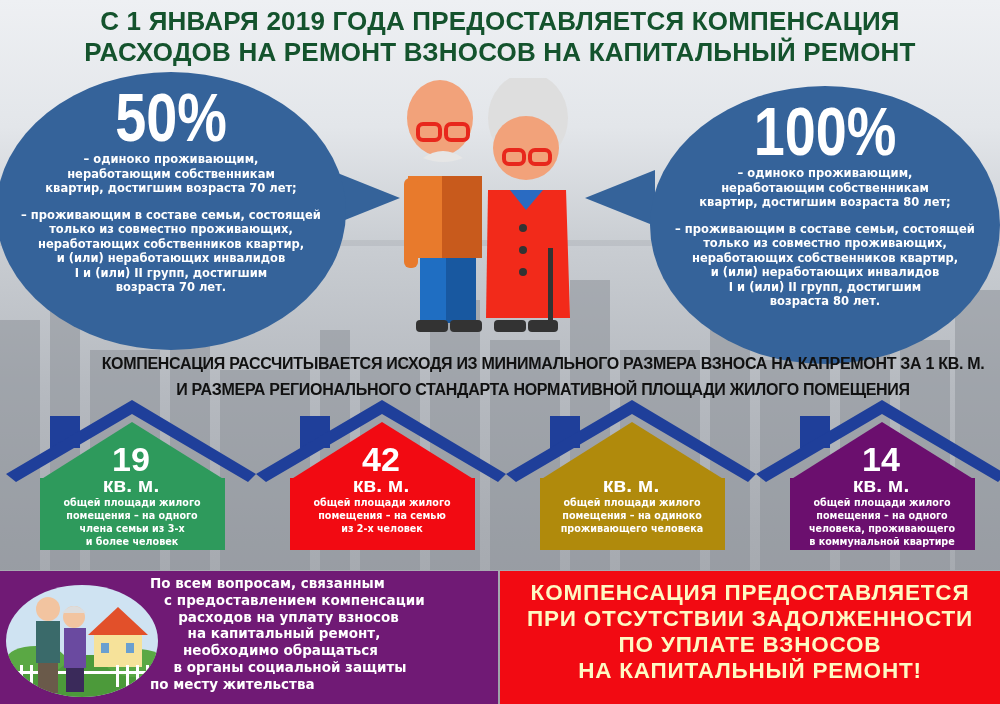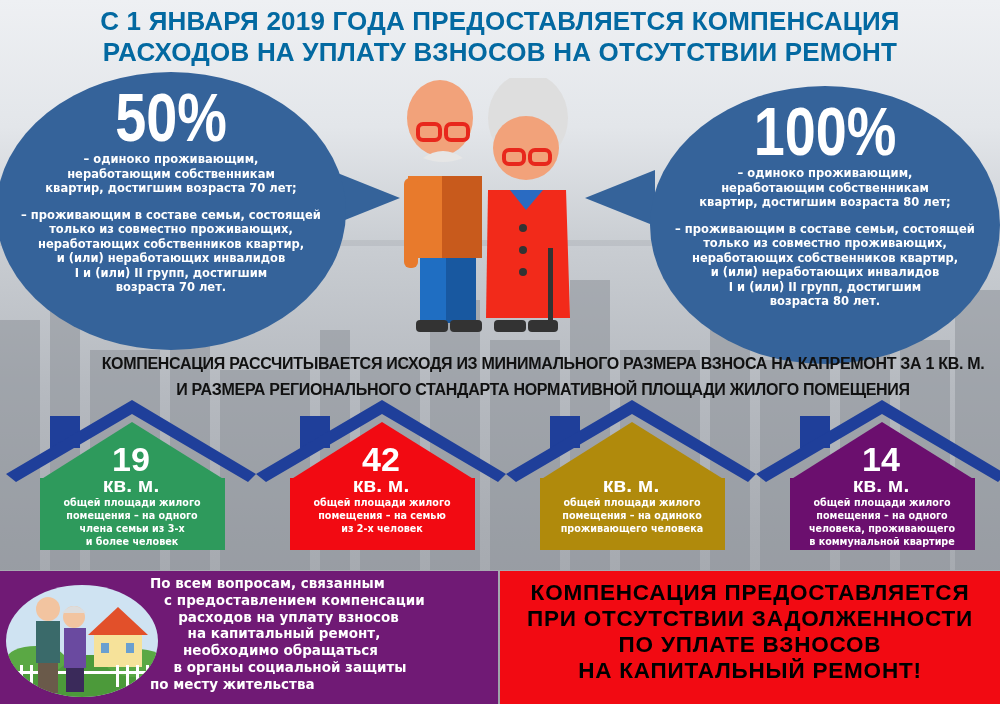--- a/index.html
+++ b/index.html
@@ -1,37 +1,37 @@
 <!DOCTYPE html>
 <html><head>
 <meta charset="utf-8">
 <style>
   html,body{margin:0;padding:0;}
   body{width:1000px;height:704px;position:relative;overflow:hidden;
     font-family:"DejaVu Sans","Liberation Sans",sans-serif;
     background:linear-gradient(180deg,#eef0f3 0%,#e3e6ea 18%,#c9cdd2 35%,#b6bac0 55%,#a9adb3 75%,#9ea2a8 100%);}
   .city{position:absolute;left:0;top:150px;width:1000px;height:420px;opacity:.55;}
-  .title{position:absolute;left:0;top:6px;width:1000px;text-align:center;color:#0369a1;
+  .title{position:absolute;left:0;top:6px;width:1000px;text-align:center;color:#14532d;
     font-family:"Liberation Sans",sans-serif;font-weight:bold;font-size:26px;line-height:31px;letter-spacing:.2px;}
   .bubble{position:absolute;background:#35639a;border-radius:50%;color:#fff;text-align:center;}
   .bubble .pct{font-family:"Liberation Sans",sans-serif;font-weight:bold;font-size:68px;line-height:66px;transform:scaleX(.82);display:block;}
   .bubble .txt{font-size:11.5px;line-height:14.5px;font-weight:bold;white-space:pre-line;}
   .tail{position:absolute;width:0;height:0;}
   .sub{position:absolute;left:0;top:351px;width:1000px;text-align:center;color:#111;
     font-family:"Liberation Sans",sans-serif;font-weight:bold;font-size:16px;line-height:26px;letter-spacing:-.3px;padding-left:43px;}
   .house{position:absolute;top:400px;width:250px;height:160px;}
   .house .roof{position:absolute;left:0;top:0;}
   .house .num{position:absolute;left:0;width:250px;text-align:center;color:#fff;font-family:"Liberation Sans",sans-serif;font-weight:900;}
   .house .n{top:42px;font-size:34px;line-height:34px;}
   .house .u{top:74px;font-size:21px;line-height:22px;}
   .house .d{position:absolute;left:34px;top:96px;width:184px;text-align:center;color:#fff;font-size:9.6px;line-height:13px;font-weight:bold;white-space:pre-line;}
   .bottom-left{position:absolute;left:0;top:571px;width:498px;height:133px;background:#701a75;}
   .bottom-left .pic{position:absolute;left:6px;top:14px;width:152px;height:112px;border-radius:50%;background:#cfe3f2;overflow:hidden;}
   .bottom-left .txt{position:absolute;left:150px;top:4px;width:350px;color:#fff;font-size:13.5px;line-height:16.8px;font-weight:bold;white-space:pre;text-align:left;}
-  .bottom-right{position:absolute;left:500px;top:571px;width:500px;height:133px;background:#f20a12;color:#000000;
+  .bottom-right{position:absolute;left:500px;top:571px;width:500px;height:133px;background:#f20a12;color:#fef9c3;
     text-align:center;font-family:"Liberation Sans",sans-serif;font-weight:bold;font-size:22.5px;line-height:26px;letter-spacing:.8px;}
   .bottom-right div{padding-top:9px;white-space:pre-line;}
 </style>
 </head>
 <body>
 
 <svg class="city" viewBox="0 0 1000 420" preserveAspectRatio="none">
   <g fill="#8e939a">
     <rect x="0" y="170" width="40" height="250"></rect>
       <rect x="50" y="120" width="30" height="300"></rect>
@@ -48,21 +48,21 @@
     <rect x="760" y="210" width="70" height="210"></rect>
       <rect x="840" y="150" width="50" height="270"></rect>
     <rect x="900" y="190" width="50" height="230"></rect>
       <rect x="955" y="140" width="45" height="280"></rect>
     <rect x="0" y="90" width="1000" height="6" opacity=".4"></rect>
   </g>
 </svg>
 
 <div class="title">
   <div>С 1 ЯНВАРЯ 2019 ГОДА ПРЕДОСТАВЛЯЕТСЯ КОМПЕНСАЦИЯ</div>
-  <div>РАСХОДОВ НА УПЛАТУ ВЗНОСОВ НА ОТСУТСТВИИ РЕМОНТ</div>
+  <div>РАСХОДОВ НА РЕМОНТ ВЗНОСОВ НА КАПИТАЛЬНЫЙ РЕМОНТ</div>
 </div>
 
 <div class="tail" style="left:330px;top:170px;border-top:28px solid transparent;border-bottom:28px solid transparent;border-left:70px solid #35639a;"></div>
 <div class="bubble" style="left:-4px;top:72px;width:350px;height:278px;">
   <span class="pct" style="margin-top:12px;">50%</span>
   <div class="txt" style="margin-top:2px;">–  одиноко проживающим,
 неработающим собственникам
 квартир, достигшим возраста 70 лет;</div>
   <div class="txt" style="margin-top:12px;">–  проживающим в составе семьи, состоящей
 только из совместно проживающих,

